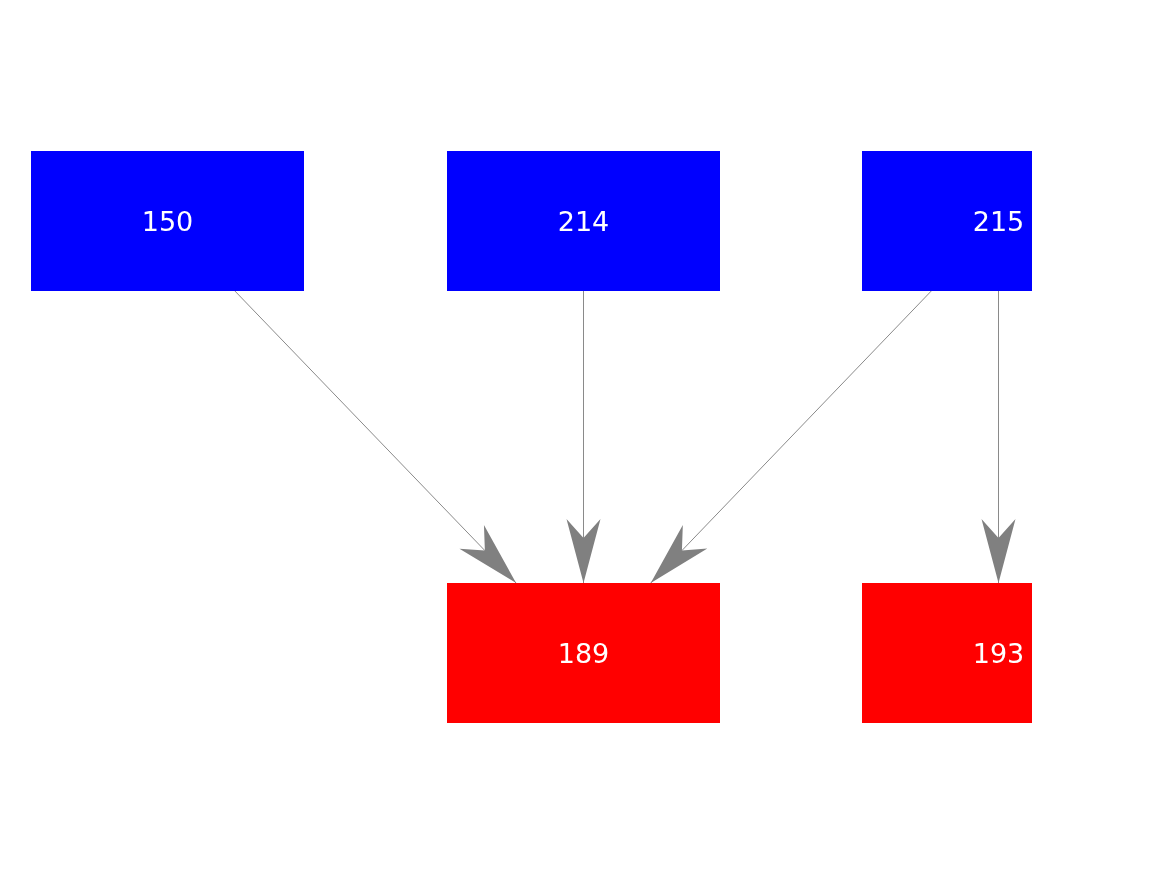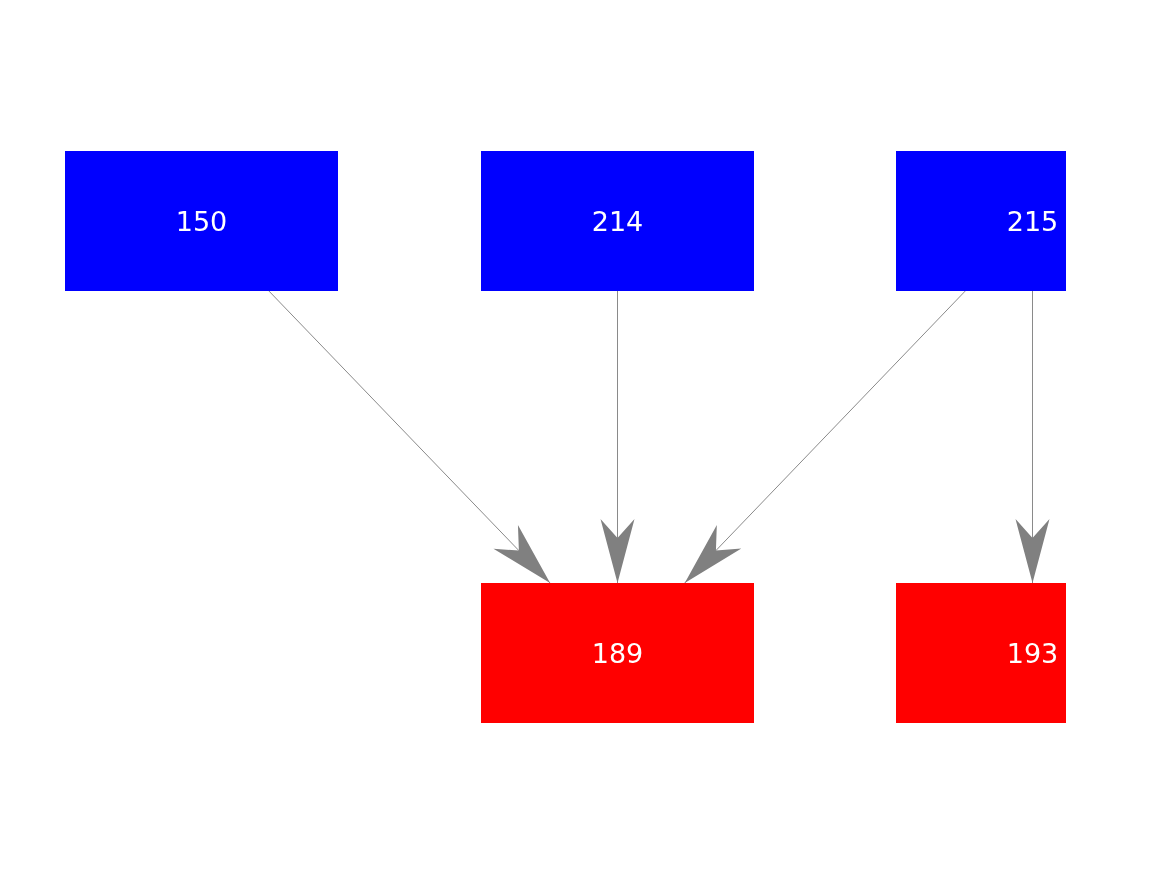--- a/index.html
+++ b/index.html
@@ -7,21 +7,20 @@
     padding: 0;
     background: #ffffff;
   }
   .canvas {
     position: relative;
     width: 1032px;
     height: 875px;
     background: #ffffff;
     overflow: hidden;
     font-family: "DejaVu Sans", sans-serif;
-    margin-left: 34px;
   }
   svg text {
     font-family: "DejaVu Sans", sans-serif;
     font-size: 27px;
   }
 </style>
 </head>
 <body>
 
 <div class="canvas">

